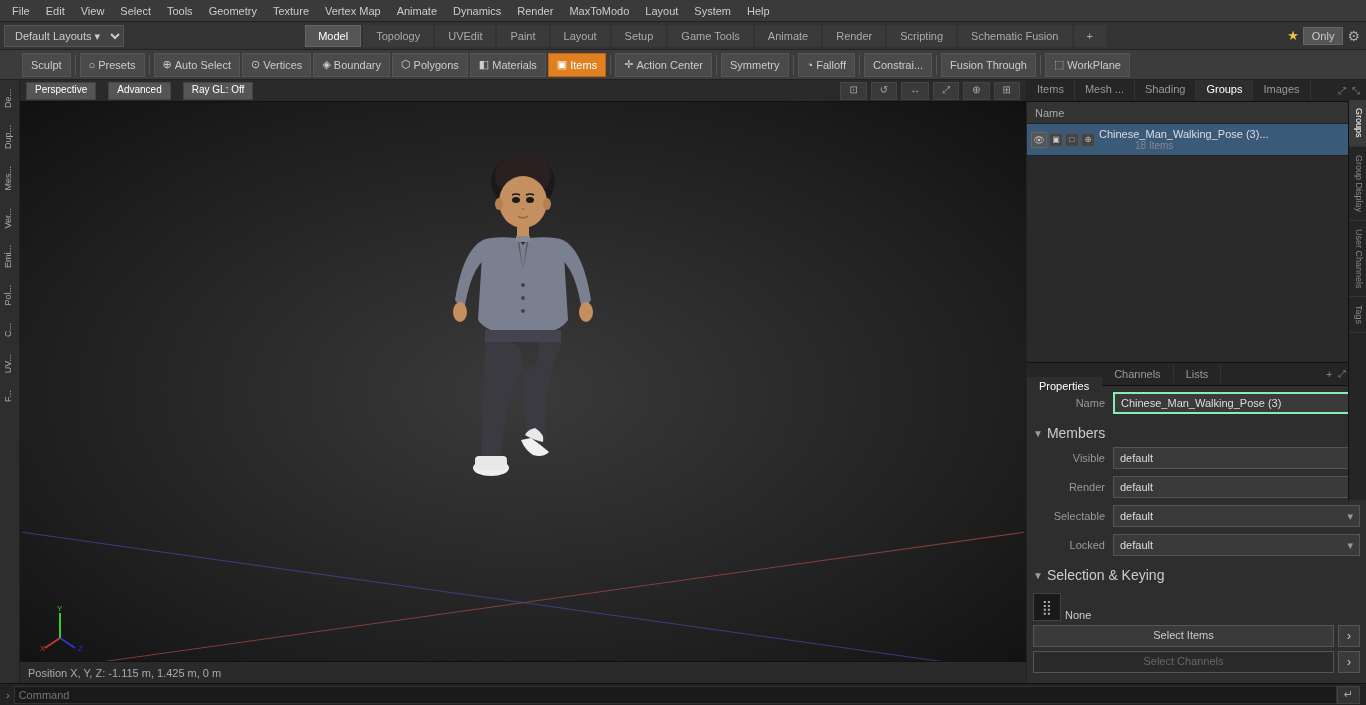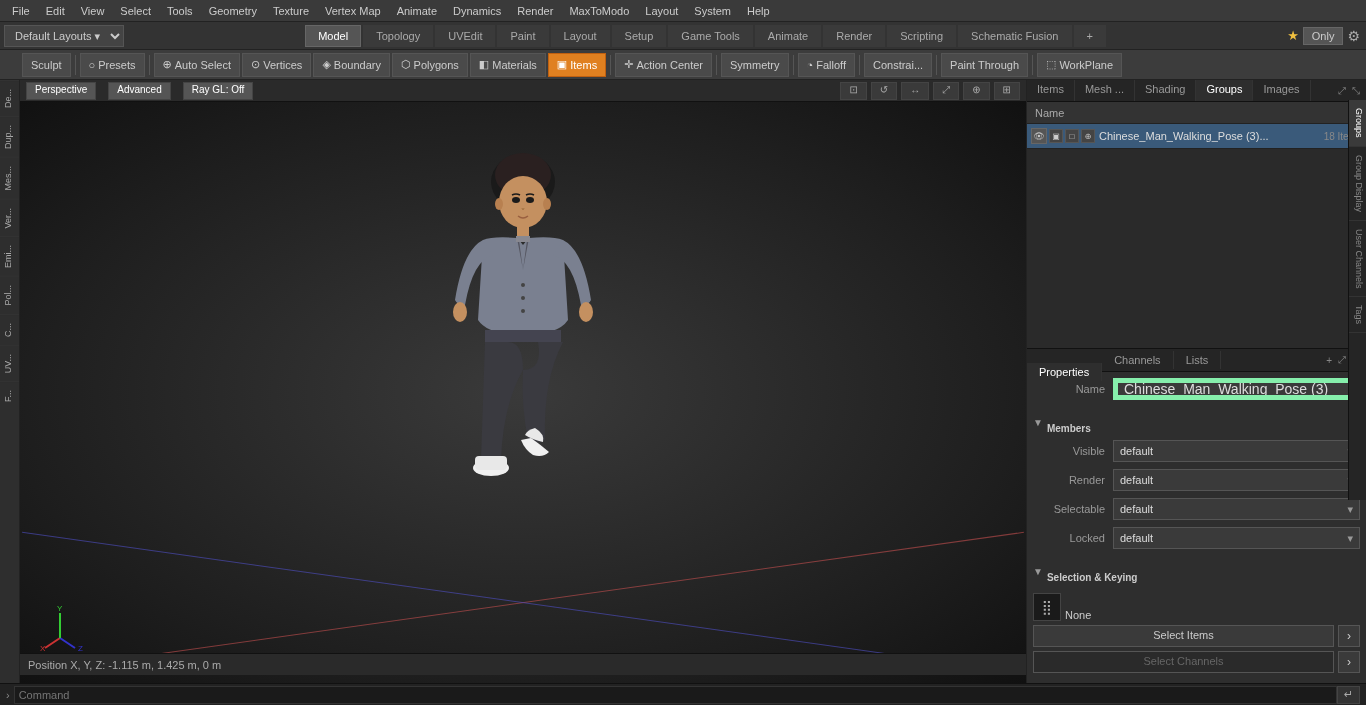--- a/index.html
+++ b/index.html
@@ -45,21 +45,21 @@
     .grid-z { position: absolute; bottom: 100px; left: 0; right: 0; height: 1px; background: rgba(80,80,200,0.6); transform: rotate(8deg) translateY(20px); }
 
     
     #char-model { position: absolute; left: 50%; top: 50%; transform: translate(-50%, -55%); width: 220px; height: 460px; }
 
     
     #vp-status { position: absolute; bottom: 30px; right: 10px; text-align: right; color: #aaa; font-size: 11px; line-height: 1.6; }
     .status-highlight { color: #e08040; }
 
     
-    #coord-bar { position: absolute; bottom: 8px; left: 0; right: 0; height: 22px; background: #2a2a2a; border-top: 1px solid #111; display: flex; align-items: center; padding: 0 8px; font-size: 11px; color: #aaa; }
+    #coord-bar { position: absolute; bottom: 0; left: 0; right: 0; height: 22px; background: #2a2a2a; border-top: 1px solid #111; display: flex; align-items: center; padding: 0 8px; font-size: 11px; color: #aaa; }
 
     
     #axis-widget { position: absolute; bottom: 30px; left: 15px; width: 50px; height: 50px; }
 
     
     #right-panel { width: 340px; background: #2e2e2e; border-left: 1px solid #222; display: flex; flex-direction: column; }
 
     
     #panel-tabs { display: flex; background: #252525; height: 22px; border-bottom: 1px solid #111; }
     .panel-tab { padding: 3px 10px; font-size: 11px; color: #999; cursor: pointer; border-right: 1px solid #333; }
@@ -85,26 +85,26 @@
     .gi-sub { font-size: 10px; color: #888; padding-left: 36px; }
 
     
     #properties-bar { display: flex; background: #252525; height: 24px; align-items: center; border-top: 1px solid #111; border-bottom: 1px solid #111; }
     .prop-tab { padding: 3px 12px; font-size: 11px; color: #999; cursor: pointer; border-right: 1px solid #333; }
     .prop-tab.active { background: #2e2e2e; color: #fff; margin-top: 24px; }
 
     #properties-content { padding: 6px; display: flex; flex-direction: column; gap: 4px; overflow-y: auto; }
     .prop-row { display: flex; align-items: center; margin-bottom: 3px; }
     .prop-label { width: 80px; color: #999; font-size: 11px; text-align: right; padding-right: 8px; }
-    .prop-input { flex: 1; background: #3a3a3a; border: 5px solid #86efac; color: #ddd; padding: 2px 6px; font-size: 14px; height: 22px; }
+    .prop-input { flex: 1; background: #3a3a3a; border: 2px solid #86efac; color: #ddd; padding: 2px 6px; font-size: 11px; height: 22px; }
     .prop-select { flex: 1; background: #3a3a3a; border: 1px solid #555; color: #ddd; padding: 2px 6px; font-size: 11px; height: 22px; display: flex; align-items: center; justify-content: space-between; cursor: pointer; }
     .prop-select-arrow { color: #999; }
     .section-header { display: flex; align-items: center; margin: 4px 0 2px 0; cursor: pointer; }
     .section-triangle { color: #999; margin-right: 4px; font-size: 10px; }
-    .section-label { font-size: 10px; color: #ccc; font-weight: bold; margin-top: 12px; }
+    .section-label { font-size: 14px; color: #ccc; font-weight: normal; }
 
     
     #sel-keying { display: flex; flex-direction: column; gap: 4px; padding: 4px 0; }
     .keying-row { display: flex; align-items: center; gap: 4px; }
     .keying-icon { width: 28px; height: 28px; background: #1a1a1a; border: 1px solid #444; display: flex; align-items: center; justify-content: center; font-size: 14px; color: #aaa; }
     .keying-label { flex: 1; font-size: 11px; color: #ccc; margin-top: 16px; }
     .keying-btn { flex: 1; background: #3a3a3a; border: 1px solid #555; color: #ccc; padding: 3px 8px; font-size: 11px; cursor: pointer; text-align: center; height: 22px; }
     .keying-btn.disabled { color: #666; background: #2a2a2a; cursor: default; }
     .keying-chevron { background: #3a3a3a; border: 1px solid #555; color: #ccc; width: 22px; height: 22px; cursor: pointer; display: flex; align-items: center; justify-content: center; font-size: 12px; }
 
@@ -208,21 +208,21 @@
   <div class="toolbar-sep"></div>
   <div class="toolbar-btn">Symmetry</div>
   <div class="toolbar-sep"></div>
   <div class="toolbar-btn">
     <span>◔</span>
     <span>Falloff</span>
   </div>
   <div class="toolbar-sep"></div>
   <div class="toolbar-btn">Constrai...</div>
   <div class="toolbar-sep"></div>
-  <div class="toolbar-btn">Paint Through</div>
+  <div class="toolbar-btn">Fusion Through</div>
   <div class="toolbar-sep"></div>
   <div class="toolbar-btn">
     <span>⬚</span>
     <span>WorkPlane</span>
   </div>
 </div>
 
 <div id="main">
 
   <div id="left-sidebar">
@@ -350,21 +350,21 @@
     </div>
 
     <div id="groups-list" style="height:120px; overflow-y:auto;">
       <div class="group-item selected">
         <div class="gi-eye">👁</div>
         <div class="gi-icon-row">
           <div class="gi-small-btn">▣</div>
           <div class="gi-small-btn">□</div>
           <div class="gi-small-btn">⊕</div>
         </div>
-        <div style="display:flex;flex-direction:row;flex:1;align-items:flex-end;">
+        <div style="display:flex;flex-direction:column;flex:1;">
           <span class="gi-name">Chinese_Man_Walking_Pose (3)...</span>
           <span class="gi-sub">18 Items</span>
         </div>
       </div>
     </div>
 
     <div id="properties-bar">
       <div class="prop-tab active">Properties</div>
       <div class="prop-tab">Channels</div>
       <div class="prop-tab">Lists</div>

